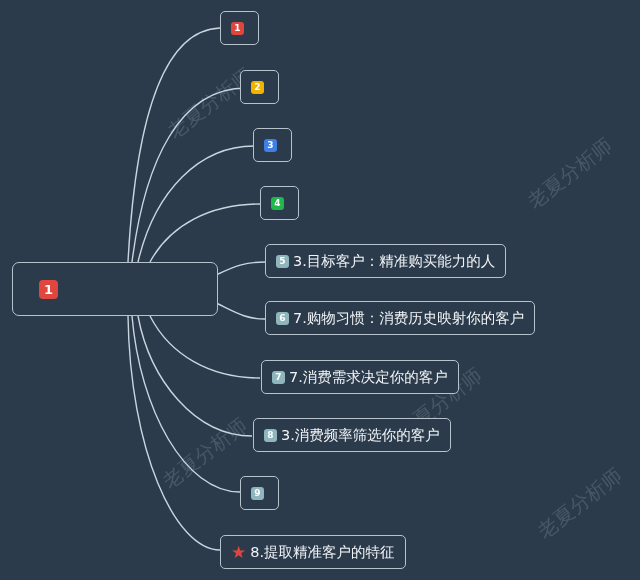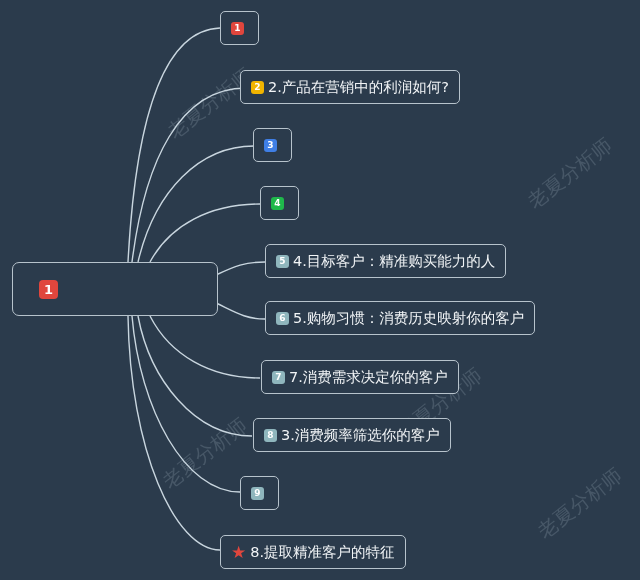--- a/index.html
+++ b/index.html
@@ -73,39 +73,38 @@
   <div class="node root" style="left:12px; top:262px; width:206px;">
     <span class="badge" style="background:#e0463d;">1</span>
   </div>
 
   <div class="node" style="left:220px; top:11px;">
     <span class="badge" style="background:#e0463d;">1</span>
   </div>
 
   <div class="node" style="left:240px; top:70px;">
     <span class="badge" style="background:#f0b400;">2</span>
-    <span>2.产品在营销中的利润如何?</span>
   </div>
 
   <div class="node" style="left:253px; top:128px;">
     <span class="badge" style="background:#3f7fe6;">3</span>
   </div>
 
   <div class="node" style="left:260px; top:186px;">
     <span class="badge" style="background:#1fb84b;">4</span>
   </div>
 
   <div class="node" style="left:265px; top:244px;">
     <span class="badge" style="background:#8fb6bd;">5</span>
-    <span>4.目标客户：精准购买能力的人</span>
+    <span>3.目标客户：精准购买能力的人</span>
   </div>
 
   <div class="node" style="left:265px; top:301px;">
     <span class="badge" style="background:#8fb6bd;">6</span>
-    <span>5.购物习惯：消费历史映射你的客户</span>
+    <span>7.购物习惯：消费历史映射你的客户</span>
   </div>
 
   <div class="node" style="left:261px; top:360px;">
     <span class="badge" style="background:#8fb6bd;">7</span>
     <span>7.消费需求决定你的客户</span>
   </div>
 
   <div class="node" style="left:253px; top:418px;">
     <span class="badge" style="background:#8fb6bd;">8</span>
     <span>3.消费频率筛选你的客户</span>

